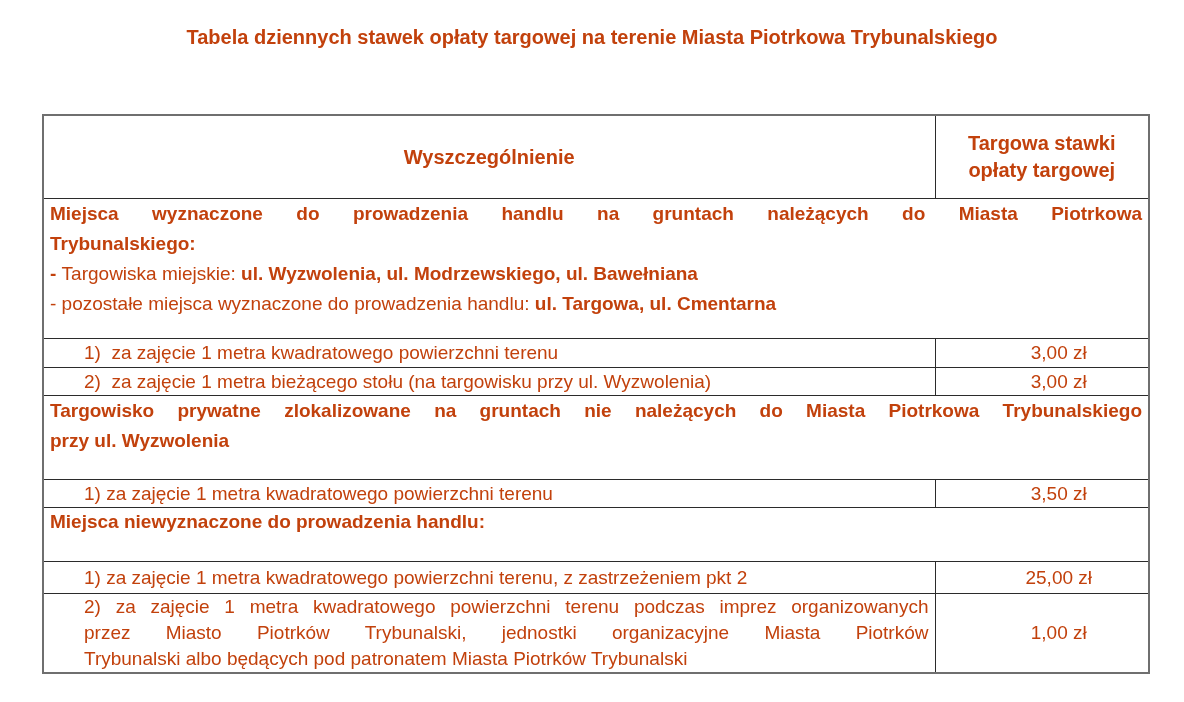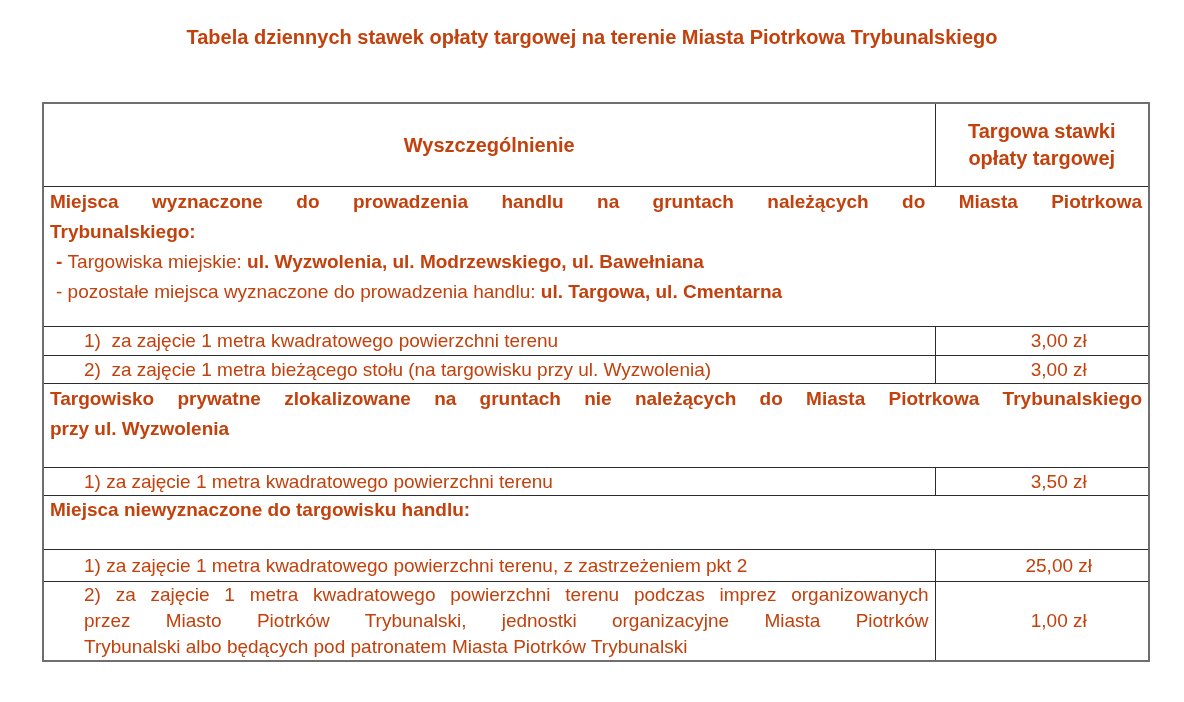--- a/index.html
+++ b/index.html
@@ -11,21 +11,21 @@
     color:#c2410c;
     overflow:hidden;
   }
   .title{
     position:absolute;top:26px;left:0;right:0;
     text-align:center;
     font-size:20px;font-weight:700;
     margin:0;
   }
   table.fee-table{
-    position:absolute;top:102px;left:42px;
+    position:absolute;top:114px;left:42px;
     width:1106px;
     border-collapse:collapse;
     table-layout:fixed;
     font-size:19px;
   }
   table.fee-table td, table.fee-table th{
     border:1px solid #2b2b2b;
     padding:0 6px;
     background:#ffffff;
   }
@@ -40,21 +40,21 @@
   }
   td.section{
     vertical-align:top;
     font-weight:700;
     line-height:30px;
   }
   td.s1{height:139px;padding-top:22px;}
   td.s2{height:83px;padding-top:20px;}
   td.s3{height:53px;padding-top:22px;line-height:28px;}
   .jline{text-align:justify;text-align-last:justify;}
-  .normal{font-weight:400;margin-left:6px;}
+  .normal{font-weight:400;}
   .bold{font-weight:700;}
   tr.data-row td{
     height:28px;
     vertical-align:middle;
     line-height:26px;
     white-space:nowrap;
     overflow:hidden;
     padding-left:40px;
   }
   tr.data-row.tall td{
@@ -115,21 +115,21 @@
       </td>
     </tr>
 
     <tr class="data-row r2a">
       <td>1) za zajęcie 1 metra kwadratowego powierzchni terenu</td>
       <td class="value">3,50 zł</td>
     </tr>
 
     <tr>
       <td colspan="2" class="section s3">
-        <div>Miejsca niewyznaczone do targowisku handlu:</div>
+        <div>Miejsca niewyznaczone do prowadzenia handlu:</div>
       </td>
     </tr>
 
     <tr class="data-row r3a">
       <td>1) za zajęcie 1 metra kwadratowego powierzchni terenu, z zastrzeżeniem pkt 2</td>
       <td class="value">25,00 zł</td>
     </tr>
 
     <tr class="data-row tall">
       <td>

